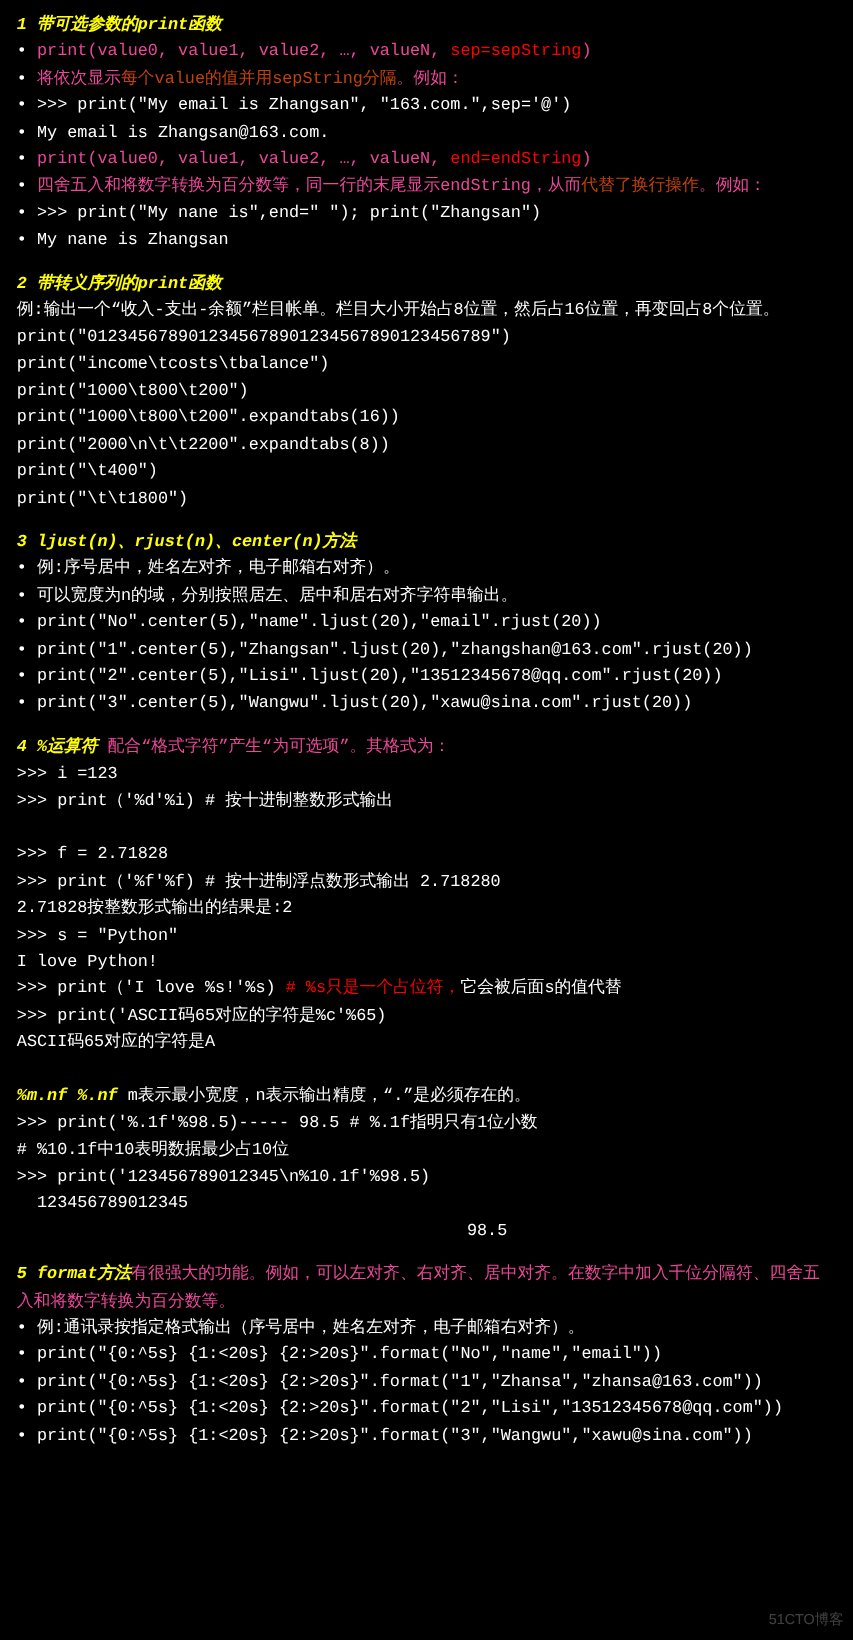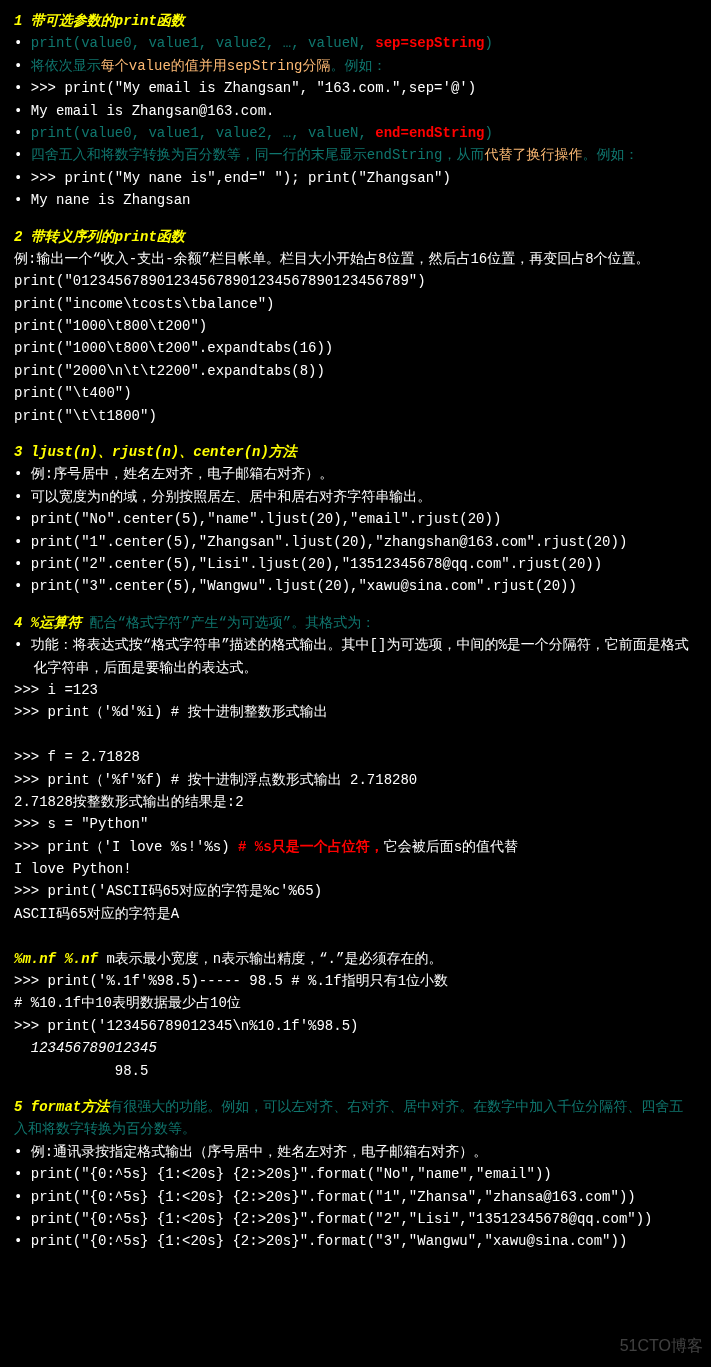--- a/index.html
+++ b/index.html
@@ -7,33 +7,33 @@
     color: #fff;
     font-family: "Courier New", Consolas, monospace;
     font-size: 14px;
     line-height: 1.6;
     margin: 0;
     padding: 10px 14px;
     width: 711px;
     box-sizing: border-box;
   }
   .yel { color: #ffff00; }
-  .red { color: #ff0000; font-weight: bold; margin-top: 15px; }
-  .teal { color: #fdba74; }
-  .white { color: #0f766e; }
+  .red { color: #ff0000; font-weight: normal; margin-top: 15px; }
+  .teal { color: #c2410c; }
+  .white { color: #ec4899; }
   ul { list-style: none; padding: 0; margin: 0; }
   li { padding-left: 1.4em; text-indent: -1.4em; }
   li::before { content: "•  "; color: #fff; }
   .noli { padding: 0; text-indent: 0; }
   .watermark {
     position: fixed;
     right: 8px;
     bottom: 8px;
     color: rgba(255,255,255,0.25);
-    font-size: 16px;
+    font-size: 12px;
     font-family: sans-serif;
   }
   .section { margin-bottom: 14px; }
   .heading { font-weight: bold; font-style: italic; }
 </style>
 </head>
 <body>
 
 <div class="section">
   <div class="heading noli">
@@ -79,41 +79,38 @@
     <li><span>print("2".center(5),"Lisi".ljust(20),"13512345678@qq.com".rjust(20))</span></li>
     <li><span>print("3".center(5),"Wangwu".ljust(20),"xawu@sina.com".rjust(20))</span></li>
   </ul>
 </div>
 
 <div class="section">
   <div class="noli">
     <span class="yel heading">4</span>
     <span class="yel heading">%运算符</span><span class="white"> 配合“格式字符”产生“为可选项”。其格式为：</span>
   </div>
-  <ul>
-    <li><span>功能：将表达式按“格式字符串”描述的格式输出。其中[]为可选项，中间的%是一个分隔符，它前面是格式化字符串，后面是要输出的表达式。</span></li>
-  </ul>
   <div class="noli">&gt;&gt;&gt; i =123</div>
   <div class="noli">&gt;&gt;&gt; print（'%d'%i)          # 按十进制整数形式输出</div>
   <div class="noli">&nbsp;</div>
   <div class="noli">&gt;&gt;&gt; f = 2.71828</div>
   <div class="noli">&gt;&gt;&gt; print（'%f'%f)         # 按十进制浮点数形式输出  2.718280</div>
   <div class="noli">2.71828按整数形式输出的结果是:2</div>
   <div class="noli">&gt;&gt;&gt; s = "Python"</div>
+  <div class="noli">I love Python!</div>
   <div class="noli"><span>&gt;&gt;&gt; print（'I love %s!'%s)  </span><span class="red"># %s只是一个占位符，</span><span>它会被后面s的值代替</span></div>
-  <div class="noli">I love Python!</div>
   <div class="noli">&gt;&gt;&gt; print('ASCII码65对应的字符是%c'%65)</div>
   <div class="noli">ASCII码65对应的字符是A</div>
   <div class="noli">&nbsp;</div>
   <div class="noli"><span class="yel heading">%m.nf   %.nf</span><span>   m表示最小宽度，n表示输出精度，“.”是必须存在的。</span></div>
   <div class="noli">&gt;&gt;&gt; print('%.1f'%98.5)----- 98.5  # %.1f指明只有1位小数</div>
   <div class="noli"># %10.1f中10表明数据最少占10位</div>
   <div class="noli">&gt;&gt;&gt; print('123456789012345\n%10.1f'%98.5)</div>
-  <div class="noli" style="white-space:pre;font-style:italic;">  123456789012345</div>
-  <div class="noli" style="white-space:pre;">            98.5</div>
+  <div class="noli" style="white-space:pre;">  123456789012345</div>
+  <div class="noli" style="white-space:pre;text-align:center;">            98.5</div>
 </div>
 
 <div class="section">
   <div class="noli">
     <span class="yel heading">5</span>
     <span class="yel heading">format方法</span><span class="white">有很强大的功能。例如，可以左对齐、右对齐、居中对齐。在数字中加入千位分隔符、四舍五入和将数字转换为百分数等。</span>
   </div>
   <ul>
     <li><span>例:通讯录按指定格式输出（序号居中，姓名左对齐，电子邮箱右对齐）。</span></li>
     <li><span>print("{0:^5s} {1:&lt;20s} {2:&gt;20s}".format("No","name","email"))</span></li>

